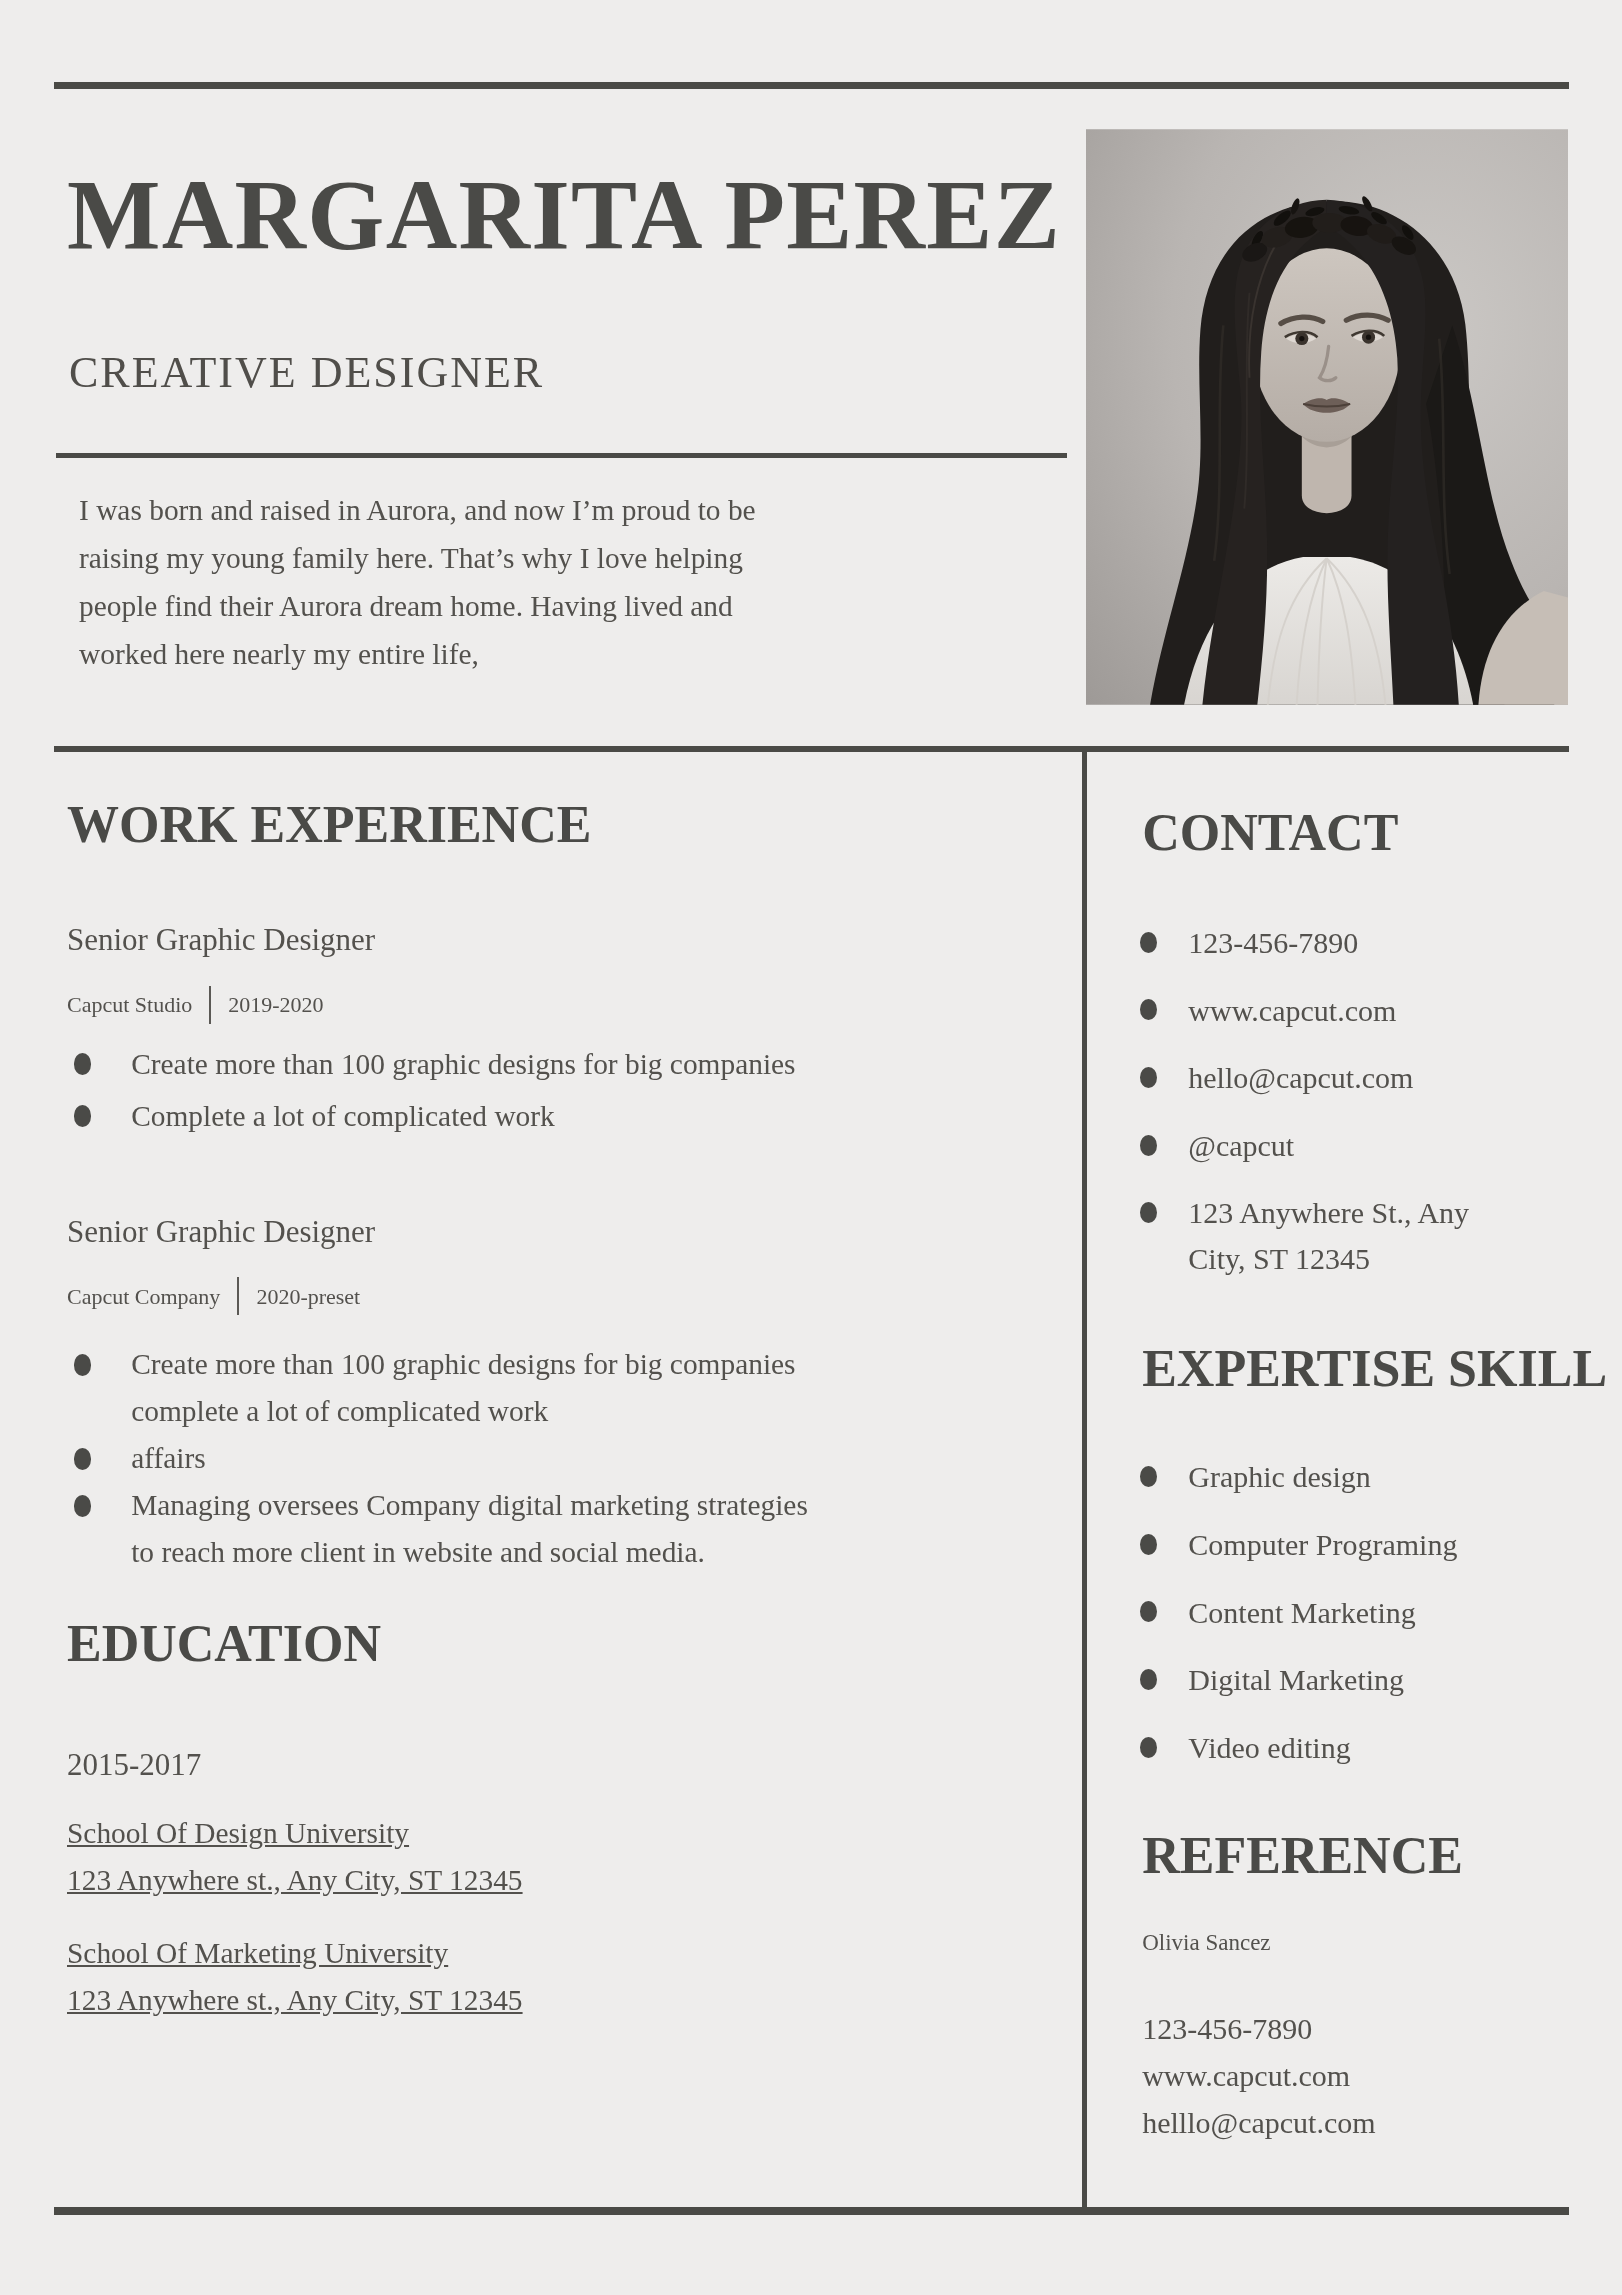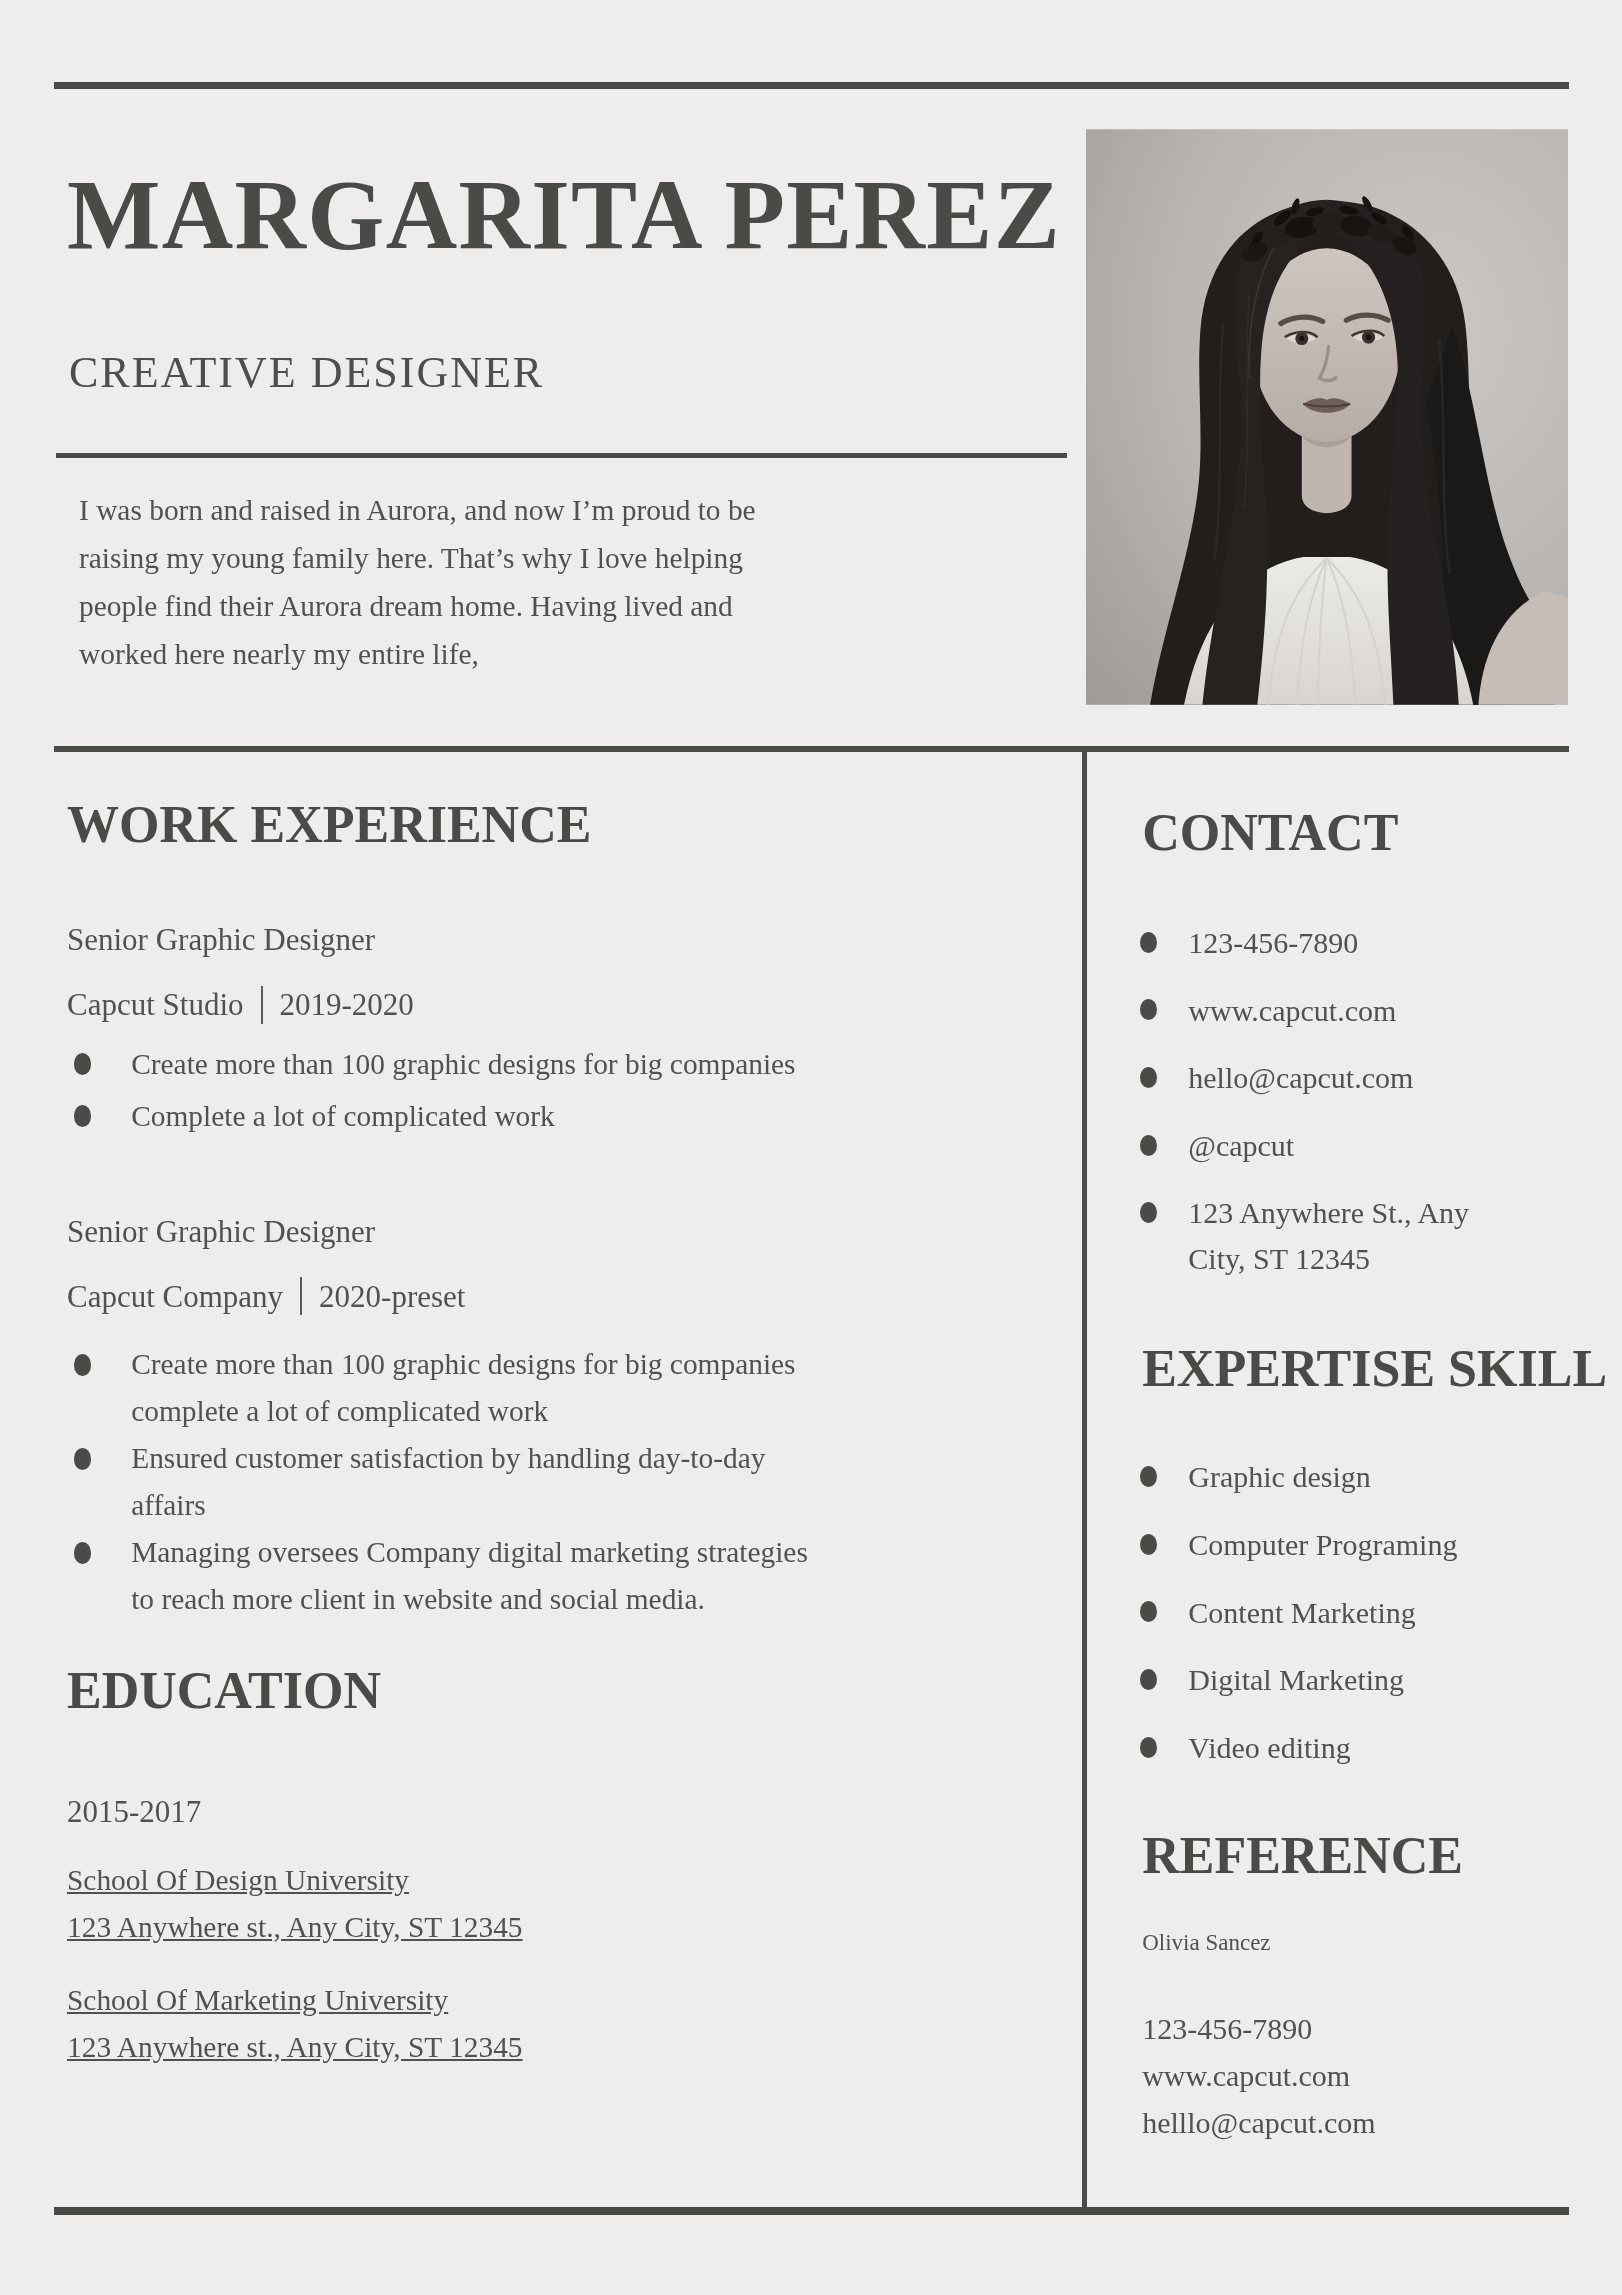--- a/index.html
+++ b/index.html
@@ -26,21 +26,21 @@
 
   h2{margin:0;font-size:52px;line-height:52px;font-weight:700;color:#4a4a47;white-space:nowrap;}
   .h-we{margin-top:52px;}
   .h-edu{margin-top:42px;}
   .h-contact{margin-top:60px;margin-left:5.2px;}
   .h-skill{margin-top:61px;margin-left:5.2px;}
   .h-ref{margin-top:59px;margin-left:5.2px;}
 
   .job-title{font-size:31px;line-height:39px;margin-top:69px;color:#53514d;}
   .jt2{margin-top:72px;}
-  .job-meta{display:flex;align-items:center;gap:17px;font-size:31px;line-height:39px;margin-top:26px;color:#53514d;text-align:center;}
+  .job-meta{display:flex;align-items:center;gap:17px;font-size:22px;line-height:39px;margin-top:26px;color:#53514d;text-align:center;}
   .vbar{width:2px;height:38px;background:#5b5955;flex:none;}
 
   ul{list-style:none;margin:0;padding:0;}
   .bullets{margin-top:15.7px;font-size:29.4px;line-height:48px;color:#53514d;}
   .bullets.j2{margin-top:25.5px;line-height:47px;}
   .bullets li{display:flex;}
   .j1 li + li{margin-top:3.9px;}
   .dot{width:17.7px;height:22px;border-radius:50%;background:#4a4a47;flex:none;margin:13px 0 0 6.5px;}
   .left-col .btext{margin-left:40px;}
   .btext span{display:block;}
@@ -183,21 +183,20 @@
         <li>
           <span class="dot"></span>
           <div class="btext">
             <span>Create more than 100 graphic designs for big companies</span>
             <span>complete a lot of complicated work</span>
           </div>
         </li>
         <li>
           <span class="dot"></span>
           <div class="btext">
-            <span>Ensured customer satisfaction by handling day-to-day</span>
             <span>affairs</span>
           </div>
         </li>
         <li>
           <span class="dot"></span>
           <div class="btext">
             <span>Managing oversees Company digital marketing strategies</span>
             <span>to reach more client in website and social media.</span>
           </div>
         </li>

